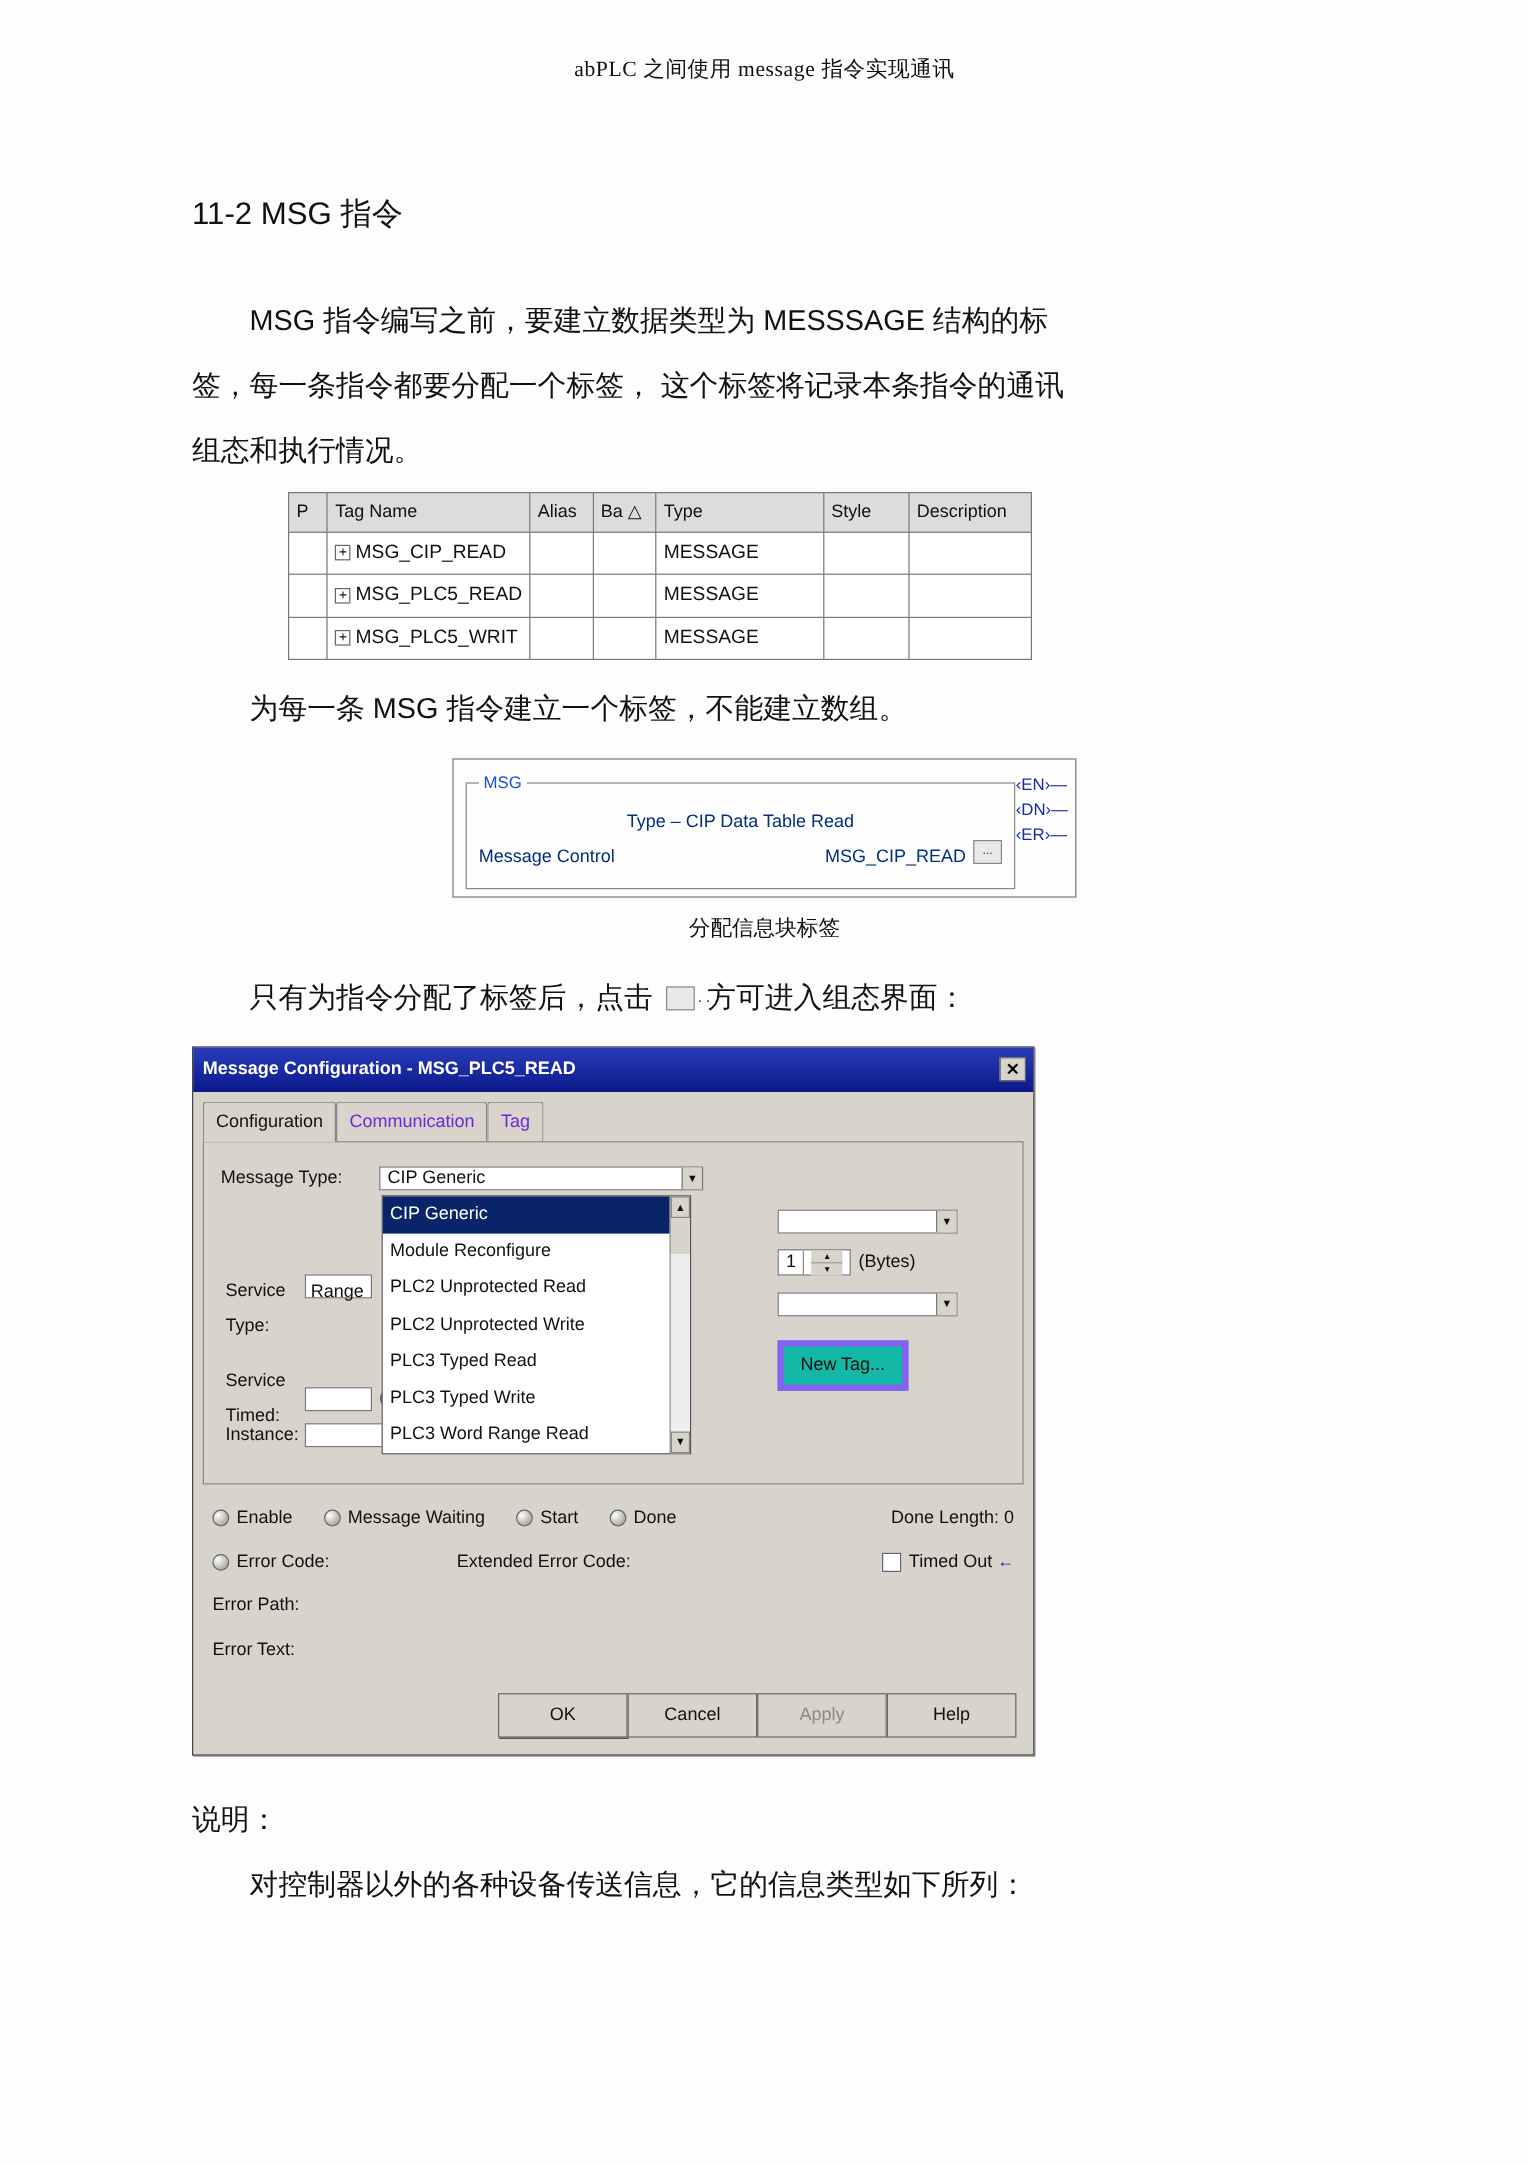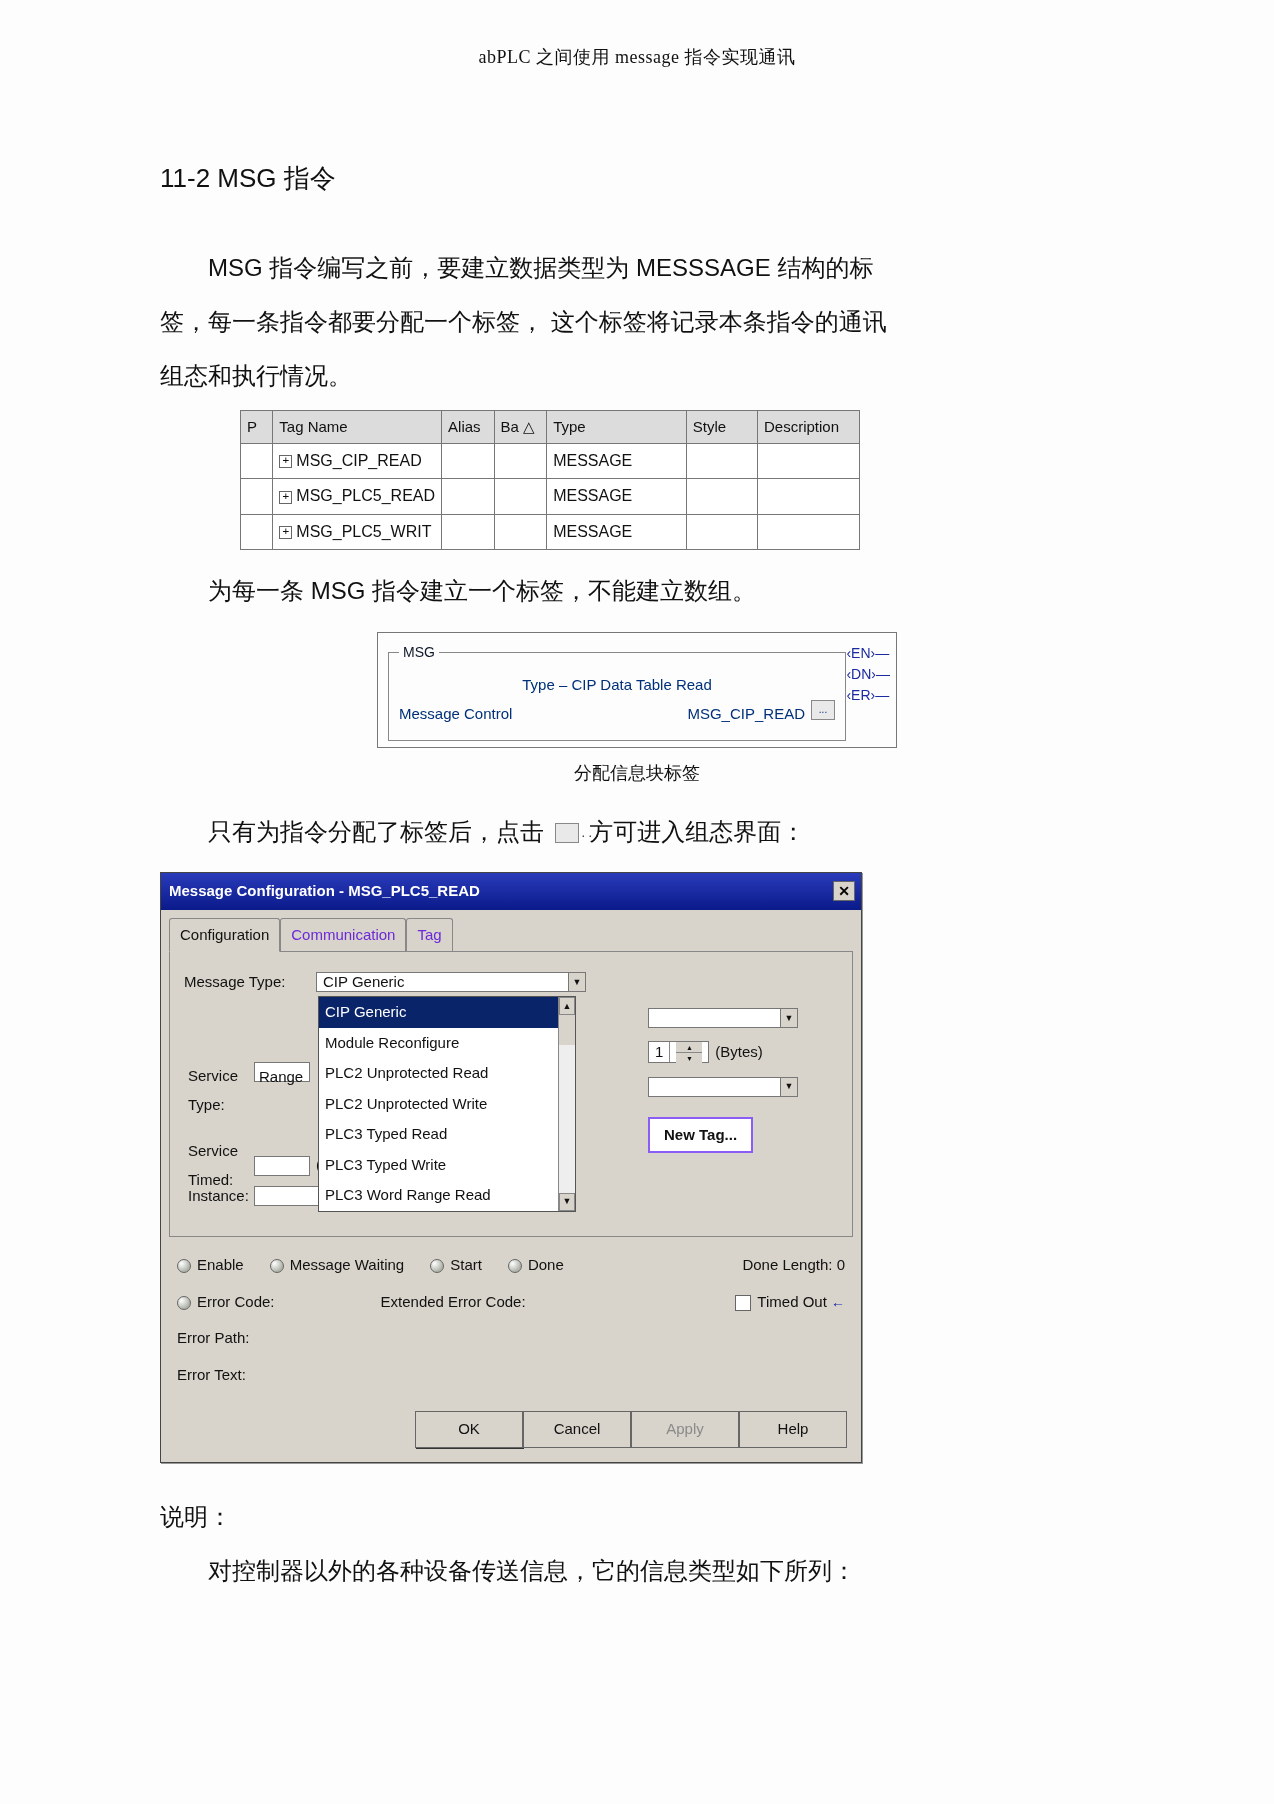--- a/index.html
+++ b/index.html
@@ -112,21 +112,21 @@
   }
   .msg-block fieldset {
     border: 1px solid #888;
     margin: 0 40px 0 0;
     padding: 6px 10px 12px 10px;
     font-size: 15px;
     color: #00307a;
   }
   .msg-block legend {
     font-size: 14px;
-    color: #0f172a;
+    color: #1d4ed8;
     padding: 0 4px;
   }
   .msg-row {
     display: flex;
     gap: 10px;
     align-items: center;
   }
   .msg-row .k { flex: 0 0 120px; }
   .msg-row .v { flex: 1; text-align: right; display:flex; justify-content:flex-end; gap:6px;}
   .tiny-btn {
@@ -318,25 +318,24 @@
     border:1px solid #777;
     background:#fff;
     align-items:stretch;
   }
   .spinner span { padding:0 6px; display:flex; align-items:center;}
   .spinner .spin-btns { display:flex; flex-direction:column; border-left:1px solid #888;}
   .spinner .sb { height:10px; width:14px; background:#d8d4cb; border-bottom:1px solid #888; display:flex;align-items:center;justify-content:center;font-size:7px;}
   .spinner .sb:last-child{border-bottom:none;}
   .new-tag-btn {
     display:inline-block;
-    background:#ffffff;
-    border:2px solid #8b5cf6;
+    background:#14b8a6;
+    border:5px solid #8b5cf6;
     padding:2px 14px;
     margin-top:10px;
-    font-weight:bold;
   }
 
   .attr-line {
     position:absolute;
     left:148px;
     bottom:26px;
     display:flex;
     gap:6px;
     align-items:center;
     font-size:15px;

